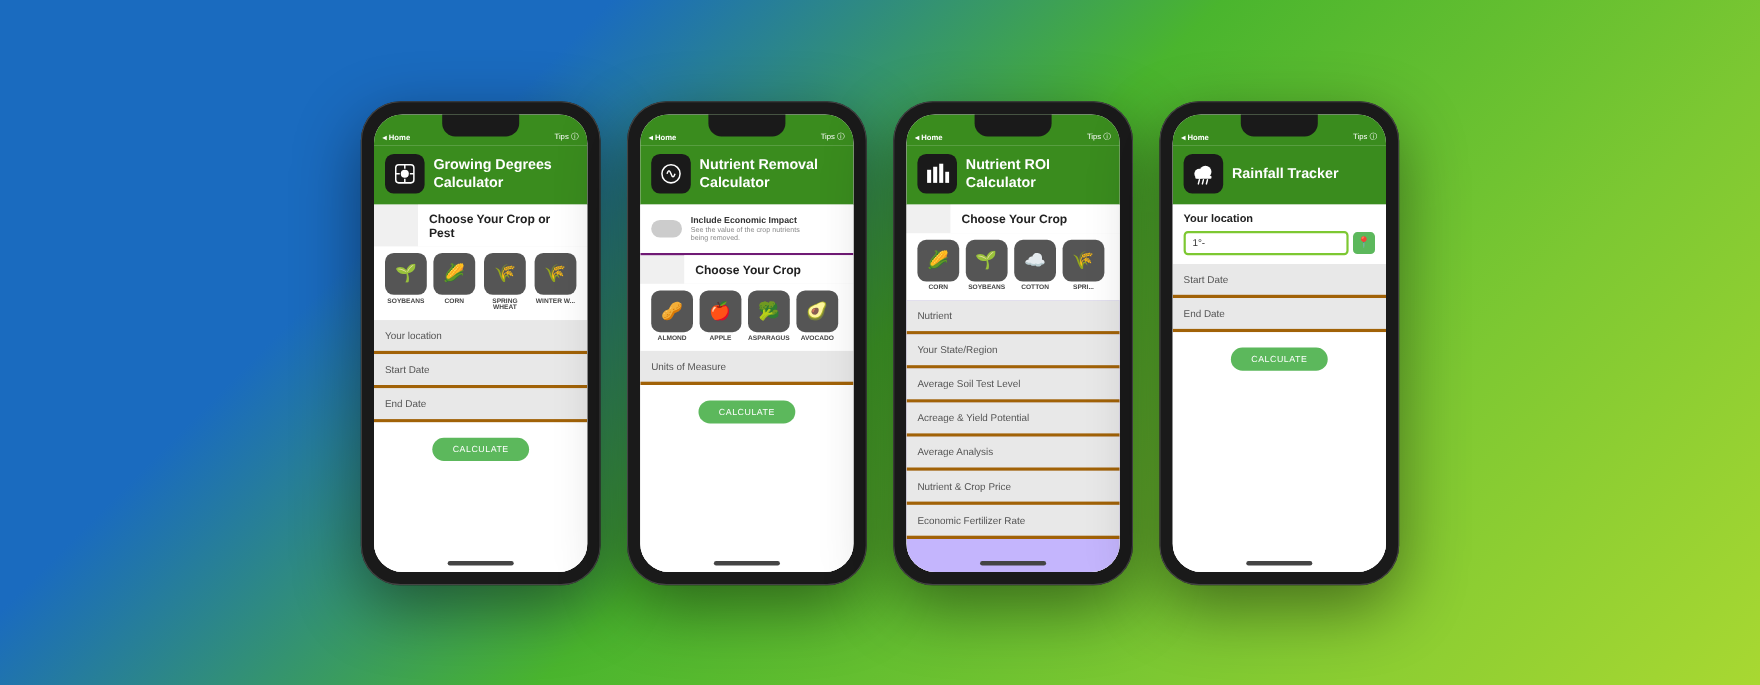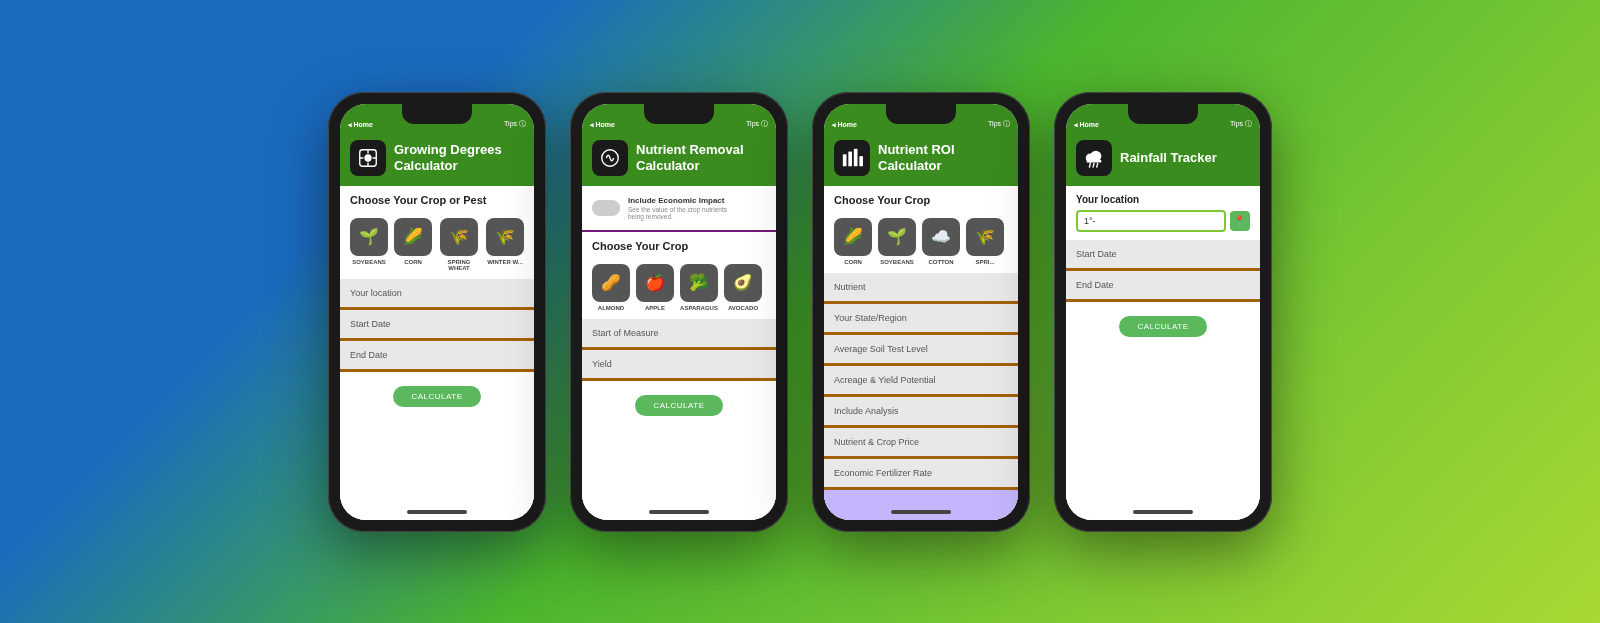--- a/index.html
+++ b/index.html
@@ -109,20 +109,21 @@
       flex-direction: column;
     }
 
     .section-title {
       background: #fff;
       padding: 8px 10px 6px;
       font-size: 11px;
       font-weight: 700;
       color: #222;
       flex-shrink: 0;
+      margin-left: 40px;
     }
 
     .crop-icons-row {
       background: #fff;
       display: flex;
       gap: 6px;
       padding: 6px 10px 8px;
       flex-shrink: 0;
       overflow: hidden;
     }
@@ -376,22 +377,21 @@
           </div>
           <div class="crop-icon-item">
             <div class="crop-icon-box">🥦</div>
             <span class="crop-label">ASPARAGUS</span>
           </div>
           <div class="crop-icon-item">
             <div class="crop-icon-box">🥑</div>
             <span class="crop-label">AVOCADO</span>
           </div>
         </div>
-        <div class="field-row">Start of Measure</div>
-        <div class="field-row">Yield</div>
+        <div class="field-row">Units of Measure</div>
         <div class="calculate-area">
           <button class="calc-btn">CALCULATE</button>
         </div>
       </div>
     </div>
     <div class="phone-bottom"></div>
   </div>
 
   <div class="phone">
     <div class="notch"></div>
@@ -430,21 +430,21 @@
           <div class="crop-icon-item">
             <div class="crop-icon-box">🌾</div>
             <span class="crop-label">SPRI...</span>
           </div>
         </div>
         <div class="fields-list">
           <div class="field-row">Nutrient</div>
           <div class="field-row">Your State/Region</div>
           <div class="field-row">Average Soil Test Level</div>
           <div class="field-row">Acreage &amp; Yield Potential</div>
-          <div class="field-row">Include Analysis</div>
+          <div class="field-row">Average Analysis</div>
           <div class="field-row">Nutrient &amp; Crop Price</div>
           <div class="field-row">Economic Fertilizer Rate</div>
         </div>
       </div>
     </div>
     <div class="phone-bottom"></div>
   </div>
 
   <div class="phone">
     <div class="notch"></div>

